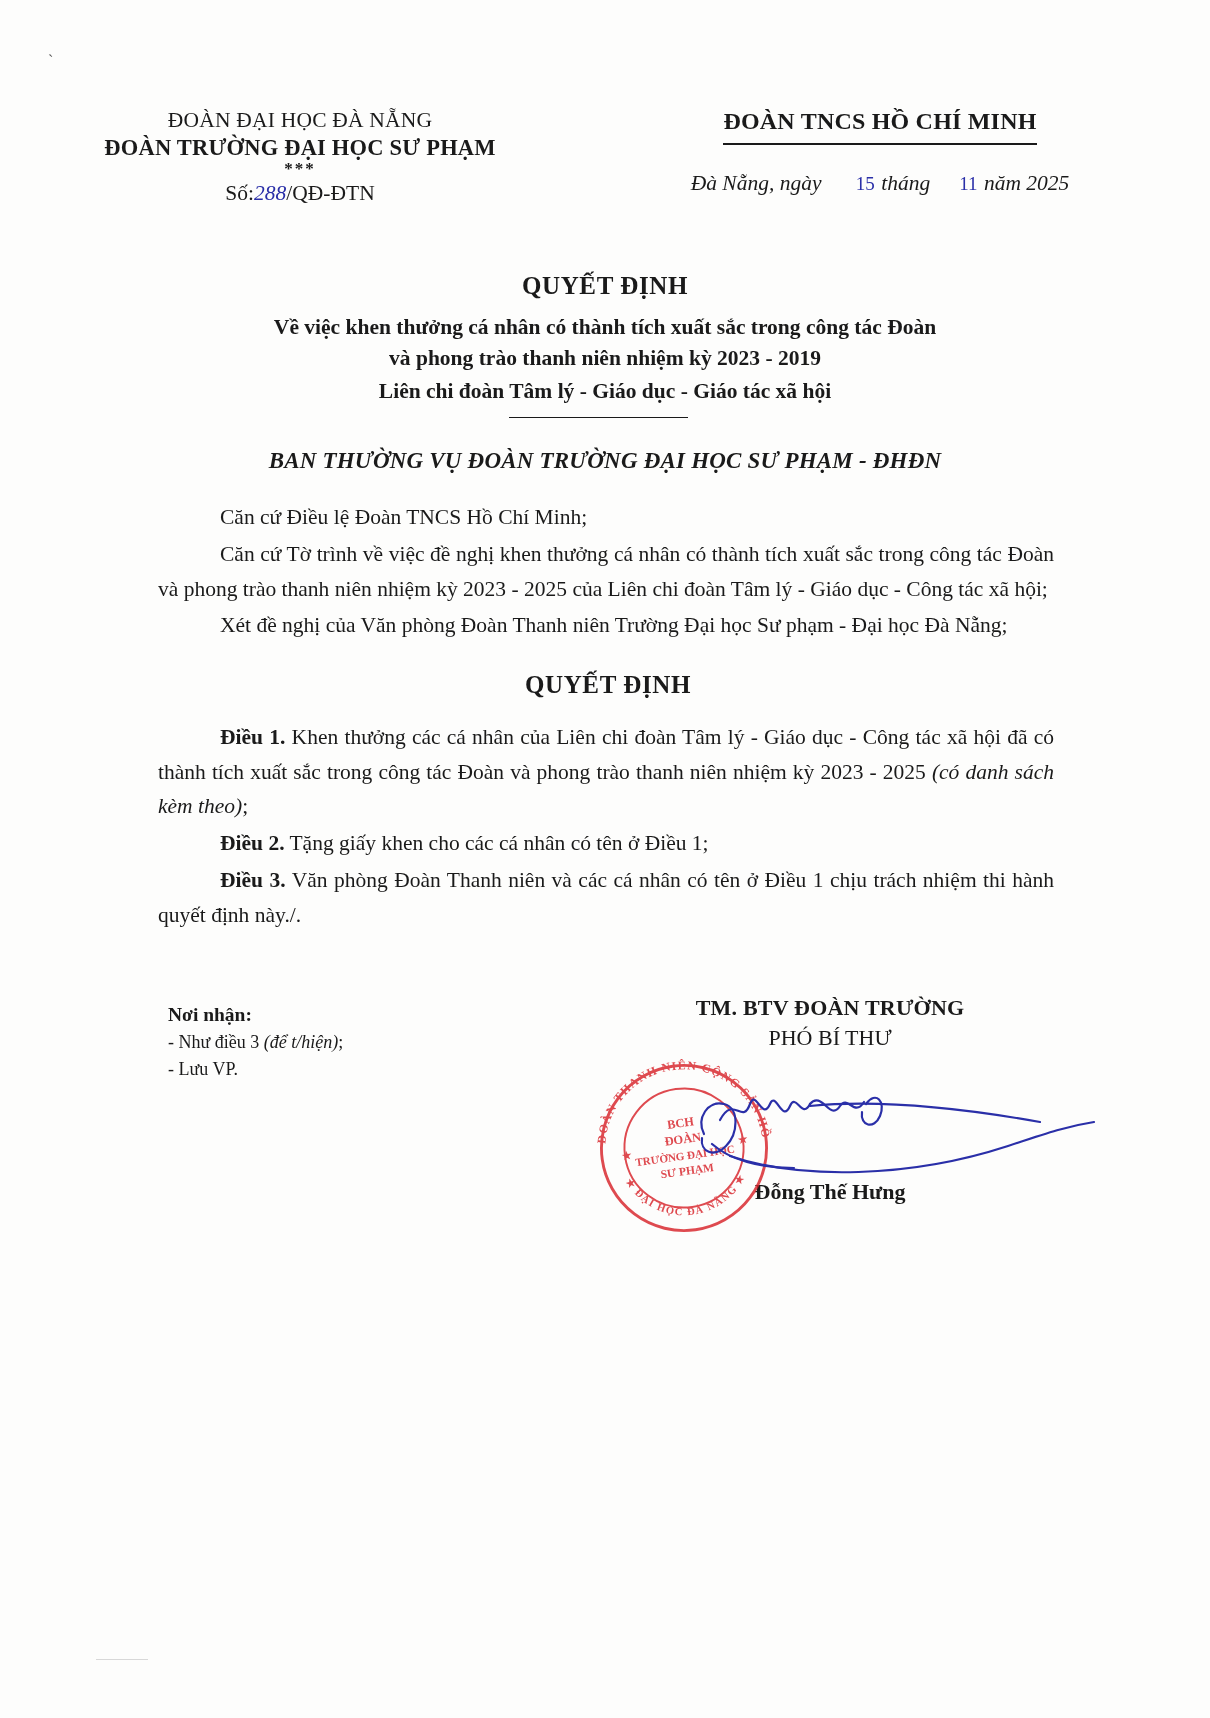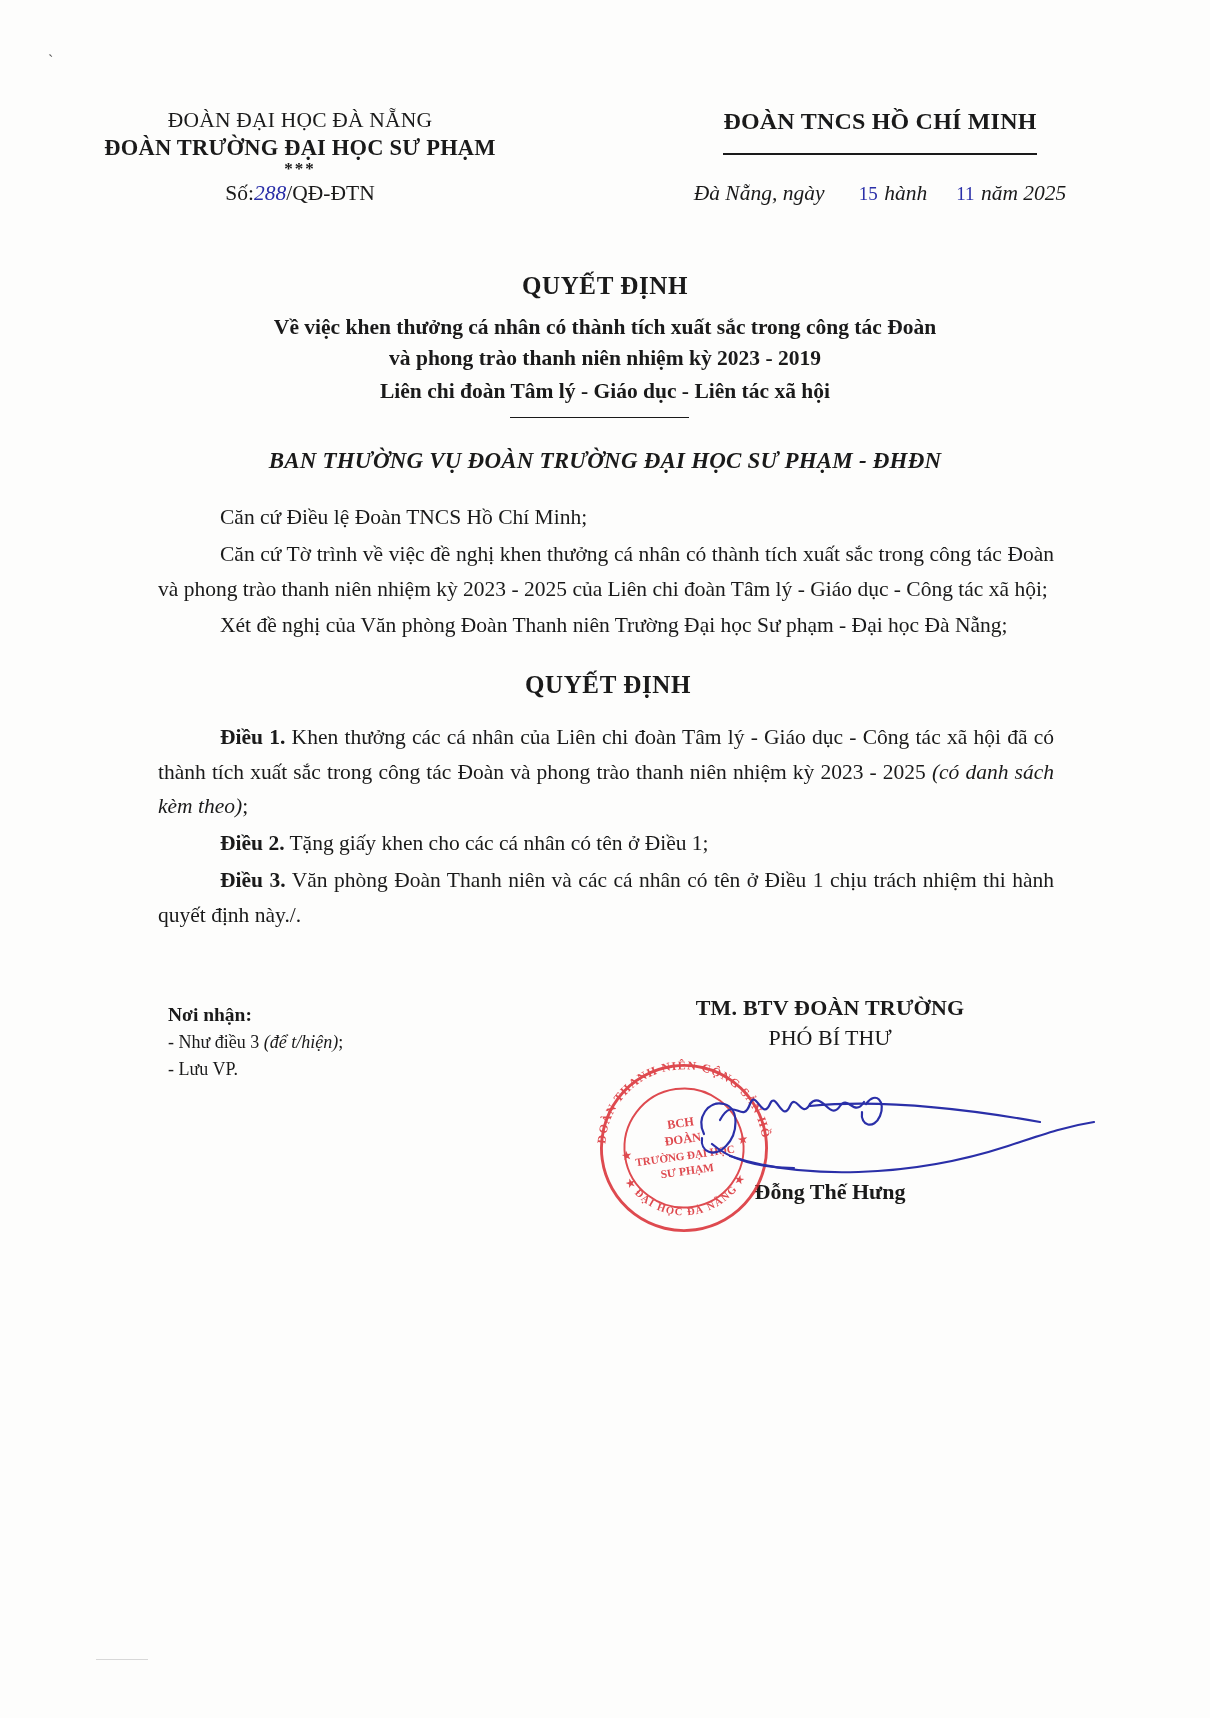--- a/index.html
+++ b/index.html
@@ -62,21 +62,21 @@
     color: #2a2fa8;
     font-family: "Liberation Serif", serif;
     font-style: italic;
   }
   .nation {
     font-size: 24px;
     font-weight: bold;
     letter-spacing: .2px;
     display: inline-block;
     border-bottom: 2px solid #1a1a1a;
-    padding-bottom: 18px;
+    padding-bottom: 8px;
   }
   .date-line {
     font-style: italic;
     font-size: 21.5px;
     margin-top: 26px;
   }
   .hand {
     color: #2a2fa8;
     font-family: "Liberation Serif", serif;
     font-style: normal;
@@ -238,34 +238,34 @@
         <span>Số:</span><span class="so-num">288</span><span>/QĐ-ĐTN</span>
       </div>
     </div>
     <div class="header-right">
       <div>
         <span class="nation">ĐOÀN TNCS HỒ CHÍ MINH</span>
       </div>
       <div class="date-line">
         <span>Đà Nẵng, ngày</span>
         <span class="hand">15</span>
-        <span>hành</span><span class="hand">11</span>
+        <span>tháng</span><span class="hand">11</span>
         <span>năm 2025</span>
       </div>
     </div>
   </div>
 
   <div class="title-block">
     <div class="main-title">QUYẾT ĐỊNH</div>
     <div class="subtitle">
       <div>Về việc khen thưởng cá nhân có thành tích xuất sắc trong công tác Đoàn</div>
       <div>và phong trào thanh niên nhiệm kỳ 2023 - 2019</div>
     </div>
     <div class="subtitle-3">
-      <span>Liên chi đoàn </span><span class="ul-seg">Tâm lý - Giáo dục -</span><span> Liên tác xã hội</span>
+      <span>Liên chi đoàn </span><span class="ul-seg">Tâm lý - Giáo dục -</span><span> Giáo tác xã hội</span>
     </div>
   </div>
 
   <div class="committee">BAN THƯỜNG VỤ ĐOÀN TRƯỜNG ĐẠI HỌC SƯ PHẠM - ĐHĐN</div>
 
   <div class="body-text">
     <p>Căn cứ Điều lệ Đoàn TNCS Hồ Chí Minh;</p>
     <p>Căn cứ Tờ trình về việc đề nghị khen thưởng cá nhân có thành tích xuất sắc trong công tác Đoàn và phong trào thanh niên nhiệm kỳ 2023 - 2025 của Liên chi đoàn Tâm lý - Giáo dục - Công tác xã hội;</p>
     <p>Xét đề nghị của Văn phòng Đoàn Thanh niên Trường Đại học Sư phạm - Đại học Đà Nẵng;</p>
 

